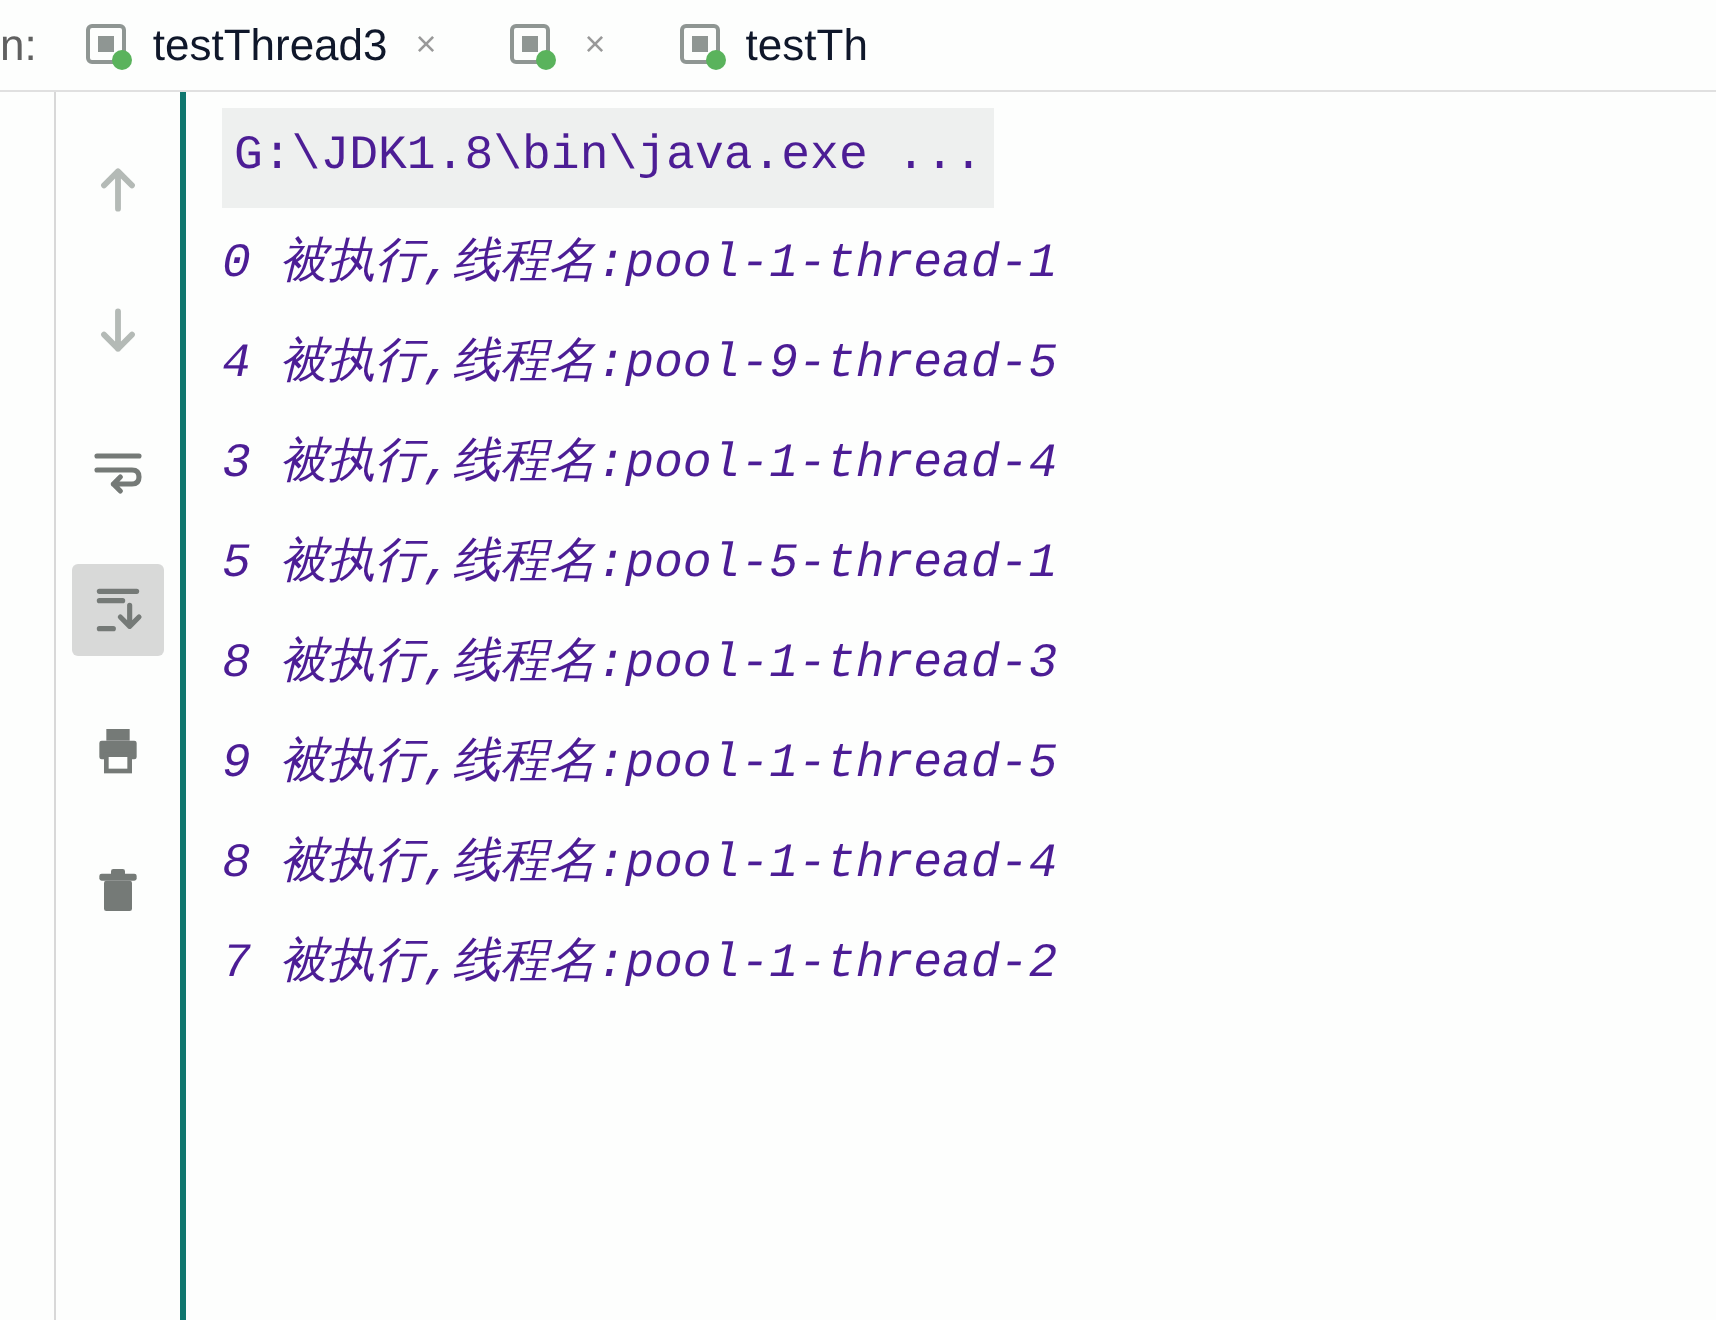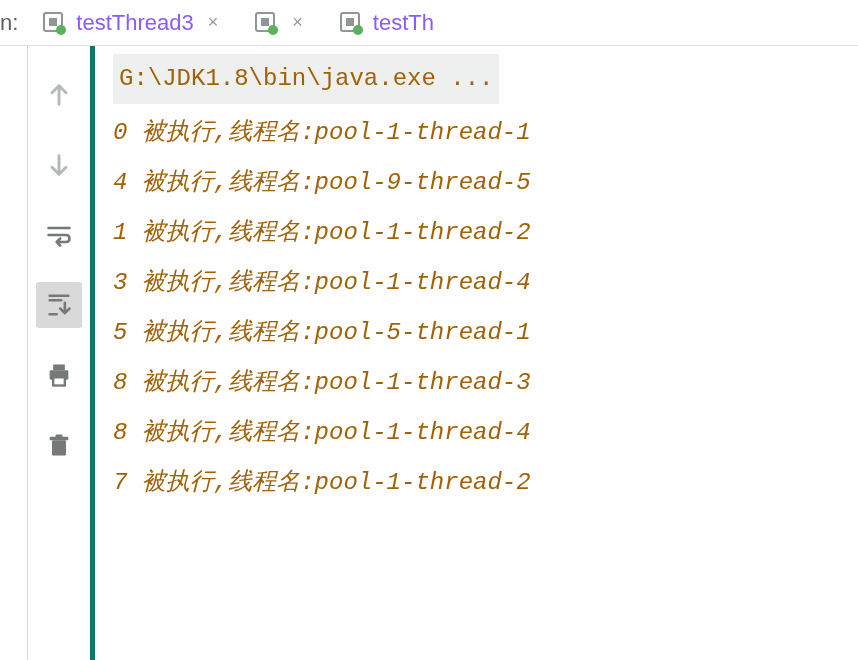--- a/index.html
+++ b/index.html
@@ -39,21 +39,21 @@
       width: 24px;
       height: 24px;
       position: relative;
     }
     .tab-icon svg {
       width: 100%;
       height: 100%;
     }
     .tab-label {
       font-size: 22px;
-      color: #8b5cf6;
+      color: #0f172a;
     }
     .tab-close {
       color: #999;
       font-size: 18px;
       padding-left: 4px;
     }
     .main-area {
       display: flex;
       height: calc(100% - 46px);
     }
@@ -82,26 +82,26 @@
     }
     .tool-btn.active {
       background: #d8d9d8;
     }
     .tool-btn svg {
       width: 28px;
       height: 28px;
     }
     .console-area {
       flex: 1;
-      border-left: 5px solid #0f766e;
+      border-left: 3px solid #0f766e;
       padding: 8px 0 0 18px;
       font-family: "Consolas", "Courier New", "Microsoft YaHei", monospace;
       font-size: 24px;
       line-height: 50px;
-      color: #a16207;
+      color: #4c1d95;
       overflow: hidden;
     }
     .console-header {
       background: #eef0ef;
       display: inline-block;
       padding: 0 6px;
       margin-bottom: 4px;
     }
     .console-line {
       white-space: nowrap;
@@ -183,20 +183,20 @@
         <rect x="6" y="8" width="12" height="13" rx="1" fill="#757a77"></rect>
         <rect x="4" y="5" width="16" height="3" rx="1" fill="#757a77"></rect>
         <rect x="9" y="3" width="6" height="3" rx="1" fill="#757a77"></rect>
       </svg>
     </div>
   </div>
   <div class="console-area">
     <div class="console-header">G:\JDK1.8\bin\java.exe ...</div>
     <div class="console-line">0 被执行,线程名:pool-1-thread-1</div>
     <div class="console-line">4 被执行,线程名:pool-9-thread-5</div>
-    <div class="console-line">1 被执行,线程名:pool-1-thread-2</div>
     <div class="console-line">3 被执行,线程名:pool-1-thread-4</div>
     <div class="console-line">5 被执行,线程名:pool-5-thread-1</div>
     <div class="console-line">8 被执行,线程名:pool-1-thread-3</div>
+    <div class="console-line">9 被执行,线程名:pool-1-thread-5</div>
     <div class="console-line">8 被执行,线程名:pool-1-thread-4</div>
     <div class="console-line">7 被执行,线程名:pool-1-thread-2</div>
   </div>
 </div>
 
 </body></html>

